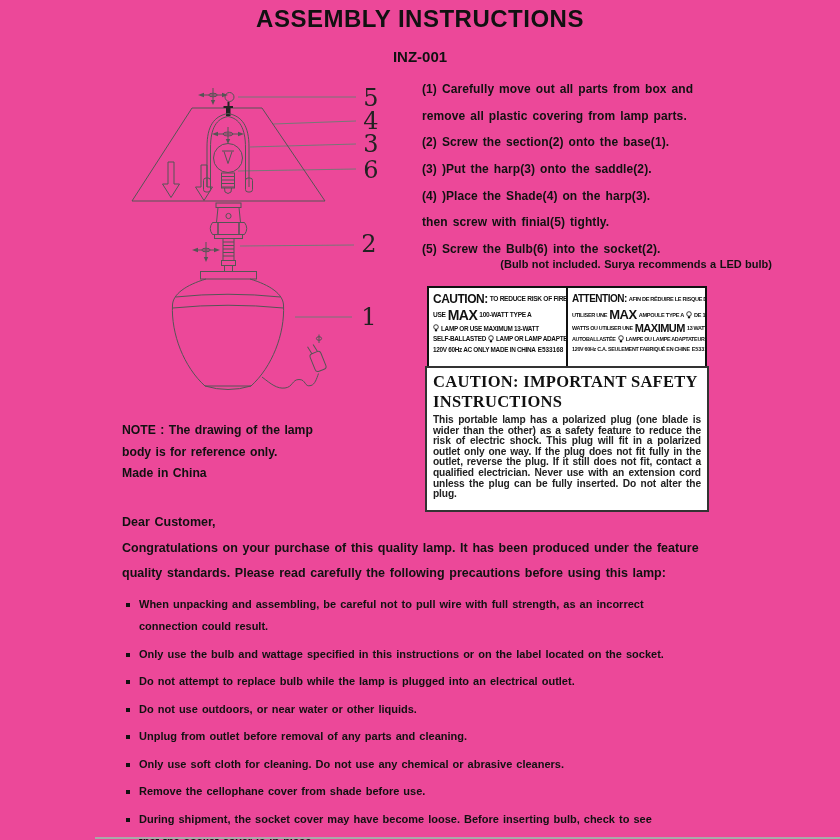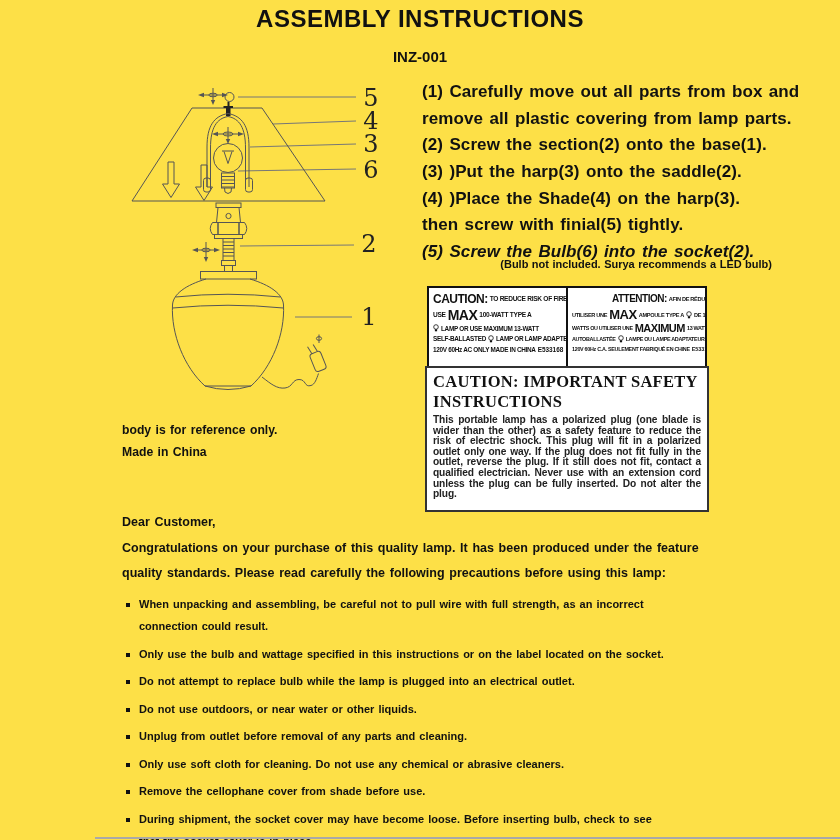--- a/index.html
+++ b/index.html
@@ -1,52 +1,52 @@
 <!DOCTYPE html>
 <html><head>
 <meta charset="utf-8">
 <style>
   html,body{margin:0;padding:0;background:#ffffff;}
   .page{
-    position:relative;width:840px;height:840px;background:#fde047;overflow:hidden;
+    position:relative;width:840px;height:840px;background:#ec4899;overflow:hidden;
     font-family:"Liberation Sans",sans-serif;color:#111;
   }
   
   .title{position:absolute;left:0;top:5px;width:100%;text-align:center;
     font-size:24px;font-weight:bold;letter-spacing:0.5px;}
   .model{position:absolute;left:0;top:48px;width:100%;text-align:center;
     font-size:15px;font-weight:bold;}
 
   
   .diagram-svg{position:absolute;left:125px;top:80px;width:280px;height:320px;}
   .callout{position:absolute;width:22px;text-align:center;
     font-family:"DejaVu Serif","Liberation Serif",serif;font-size:24px;color:#222;}
   .co-5{left:360px;top:84px;} .co-4{left:360px;top:107px;} .co-3{left:360px;top:130px;}
   .co-6{left:360px;top:156px;} .co-2{left:358px;top:230px;} .co-1{left:358px;top:303px;}
 
   
   .steps{position:absolute;left:422px;top:82px;width:350px;font-weight:bold;}
-  .step{height:26.7px;font-size:17px;white-space:nowrap;word-spacing:1.5px;letter-spacing:0.1px;}
-  .step-tight{height:16px;font-style:italic;}
+  .step{height:26.7px;font-size:12px;white-space:nowrap;word-spacing:1.5px;letter-spacing:0.1px;}
+  .step-tight{height:16px;}
   .step-sub{font-size:11px;white-space:nowrap;word-spacing:0.4px;padding-left:2px;text-align:right;}
 
   
   .caution-box{position:absolute;left:427px;top:286px;width:280px;height:84px;
     border:2px solid #111;box-sizing:border-box;display:flex;background:#fff;}
   .c-half{flex:1 1 50%;padding:3px 2px 0 4px;overflow:hidden;min-width:0;}
   .c-en{border-right:2px solid #111;}
   .c-line{display:flex;align-items:center;gap:2px;white-space:nowrap;
     font-weight:bold;color:#111;letter-spacing:-0.3px;}
   .c-en .c-l1{height:15px;font-size:6.6px;} .c-en .c-l2{height:17px;font-size:6.6px;}
   .c-en .c-sm{height:10.5px;font-size:6.4px;}
   .c-en .c-title{font-size:12px;letter-spacing:-0.5px;}
   .c-en .c-max{font-size:14px;letter-spacing:-0.5px;}
   .c-fr .c-l1{height:15px;font-size:5.6px;} .c-fr .c-l2{height:17px;font-size:5.6px;}
   .c-fr .c-sm{height:10.5px;font-size:5.4px;}
-  .c-fr .c-title{font-size:10px;letter-spacing:-0.5px;margin-left:40px;}
+  .c-fr .c-title{font-size:10px;letter-spacing:-0.5px;}
   .c-fr .c-max{font-size:13px;letter-spacing:-0.5px;}
   .c-fr .c-max2{font-size:11px;letter-spacing:-0.5px;}
   .c-cert{letter-spacing:0;}
   .bulb-svg{flex:0 0 auto;}
 
   
   .safety-box{position:absolute;left:425px;top:366px;width:284px;height:146px;
     border:2px solid #333;box-sizing:border-box;background:#fff;padding:4px 6px 0 6px;overflow:hidden;}
   .s-head{font-family:"Liberation Serif",serif;font-weight:bold;font-size:16.5px;
     line-height:20px;text-align:left;letter-spacing:0.3px;color:#111;}
@@ -260,20 +260,21 @@
     </div>
   </div>
 
   <div class="safety-box">
     <div class="s-head">CAUTION: IMPORTANT SAFETY</div>
     <div class="s-head">INSTRUCTIONS</div>
     <div class="s-body">This portable lamp has a polarized plug (one blade is wider than the other) as a safety feature to reduce the risk of electric shock. This plug will fit in a polarized outlet only one way. If the plug does not fit fully in the outlet, reverse the plug. If it still does not fit, contact a qualified electrician. Never use with an extension cord unless the plug can be fully inserted. Do not alter the plug.</div>
   </div>
 
   <div class="note">
+    <div>NOTE : The drawing of the lamp</div>
     <div>body is for reference only.</div>
     <div>Made in China</div>
   </div>
 
   <div class="letter">
     <div class="lt-line">Dear Customer,</div>
     <div class="lt-line">Congratulations on your purchase of this quality lamp. It has been produced under the feature</div>
     <div class="lt-line">quality standards. Please read carefully the following precautions before using this lamp:</div>
 
     <div class="bullets">

